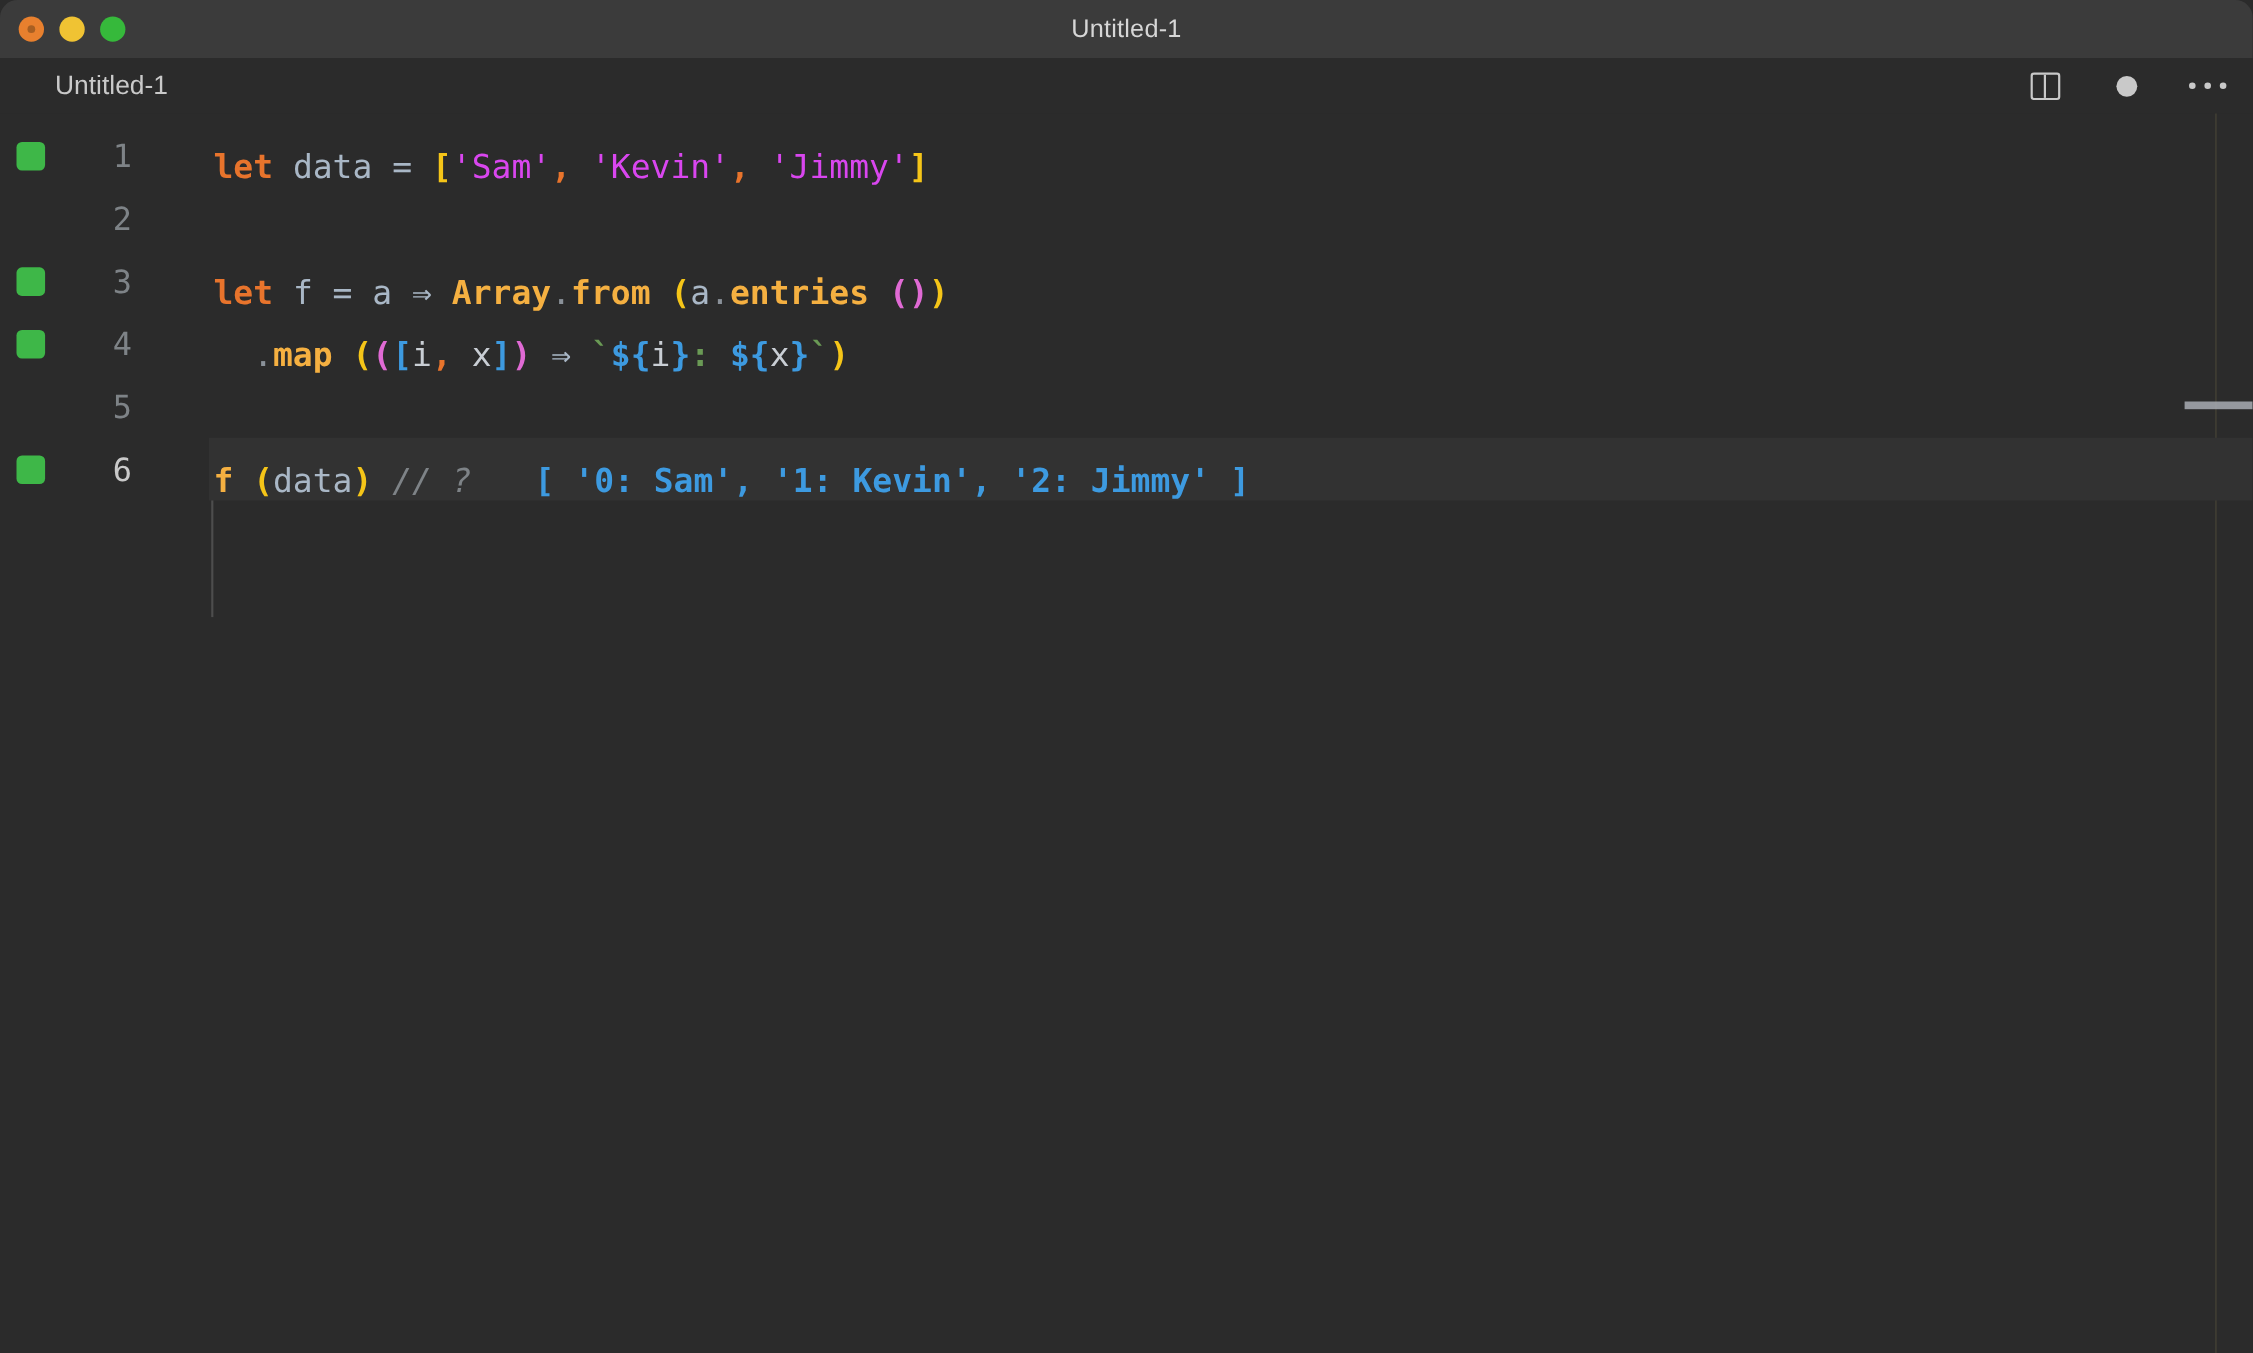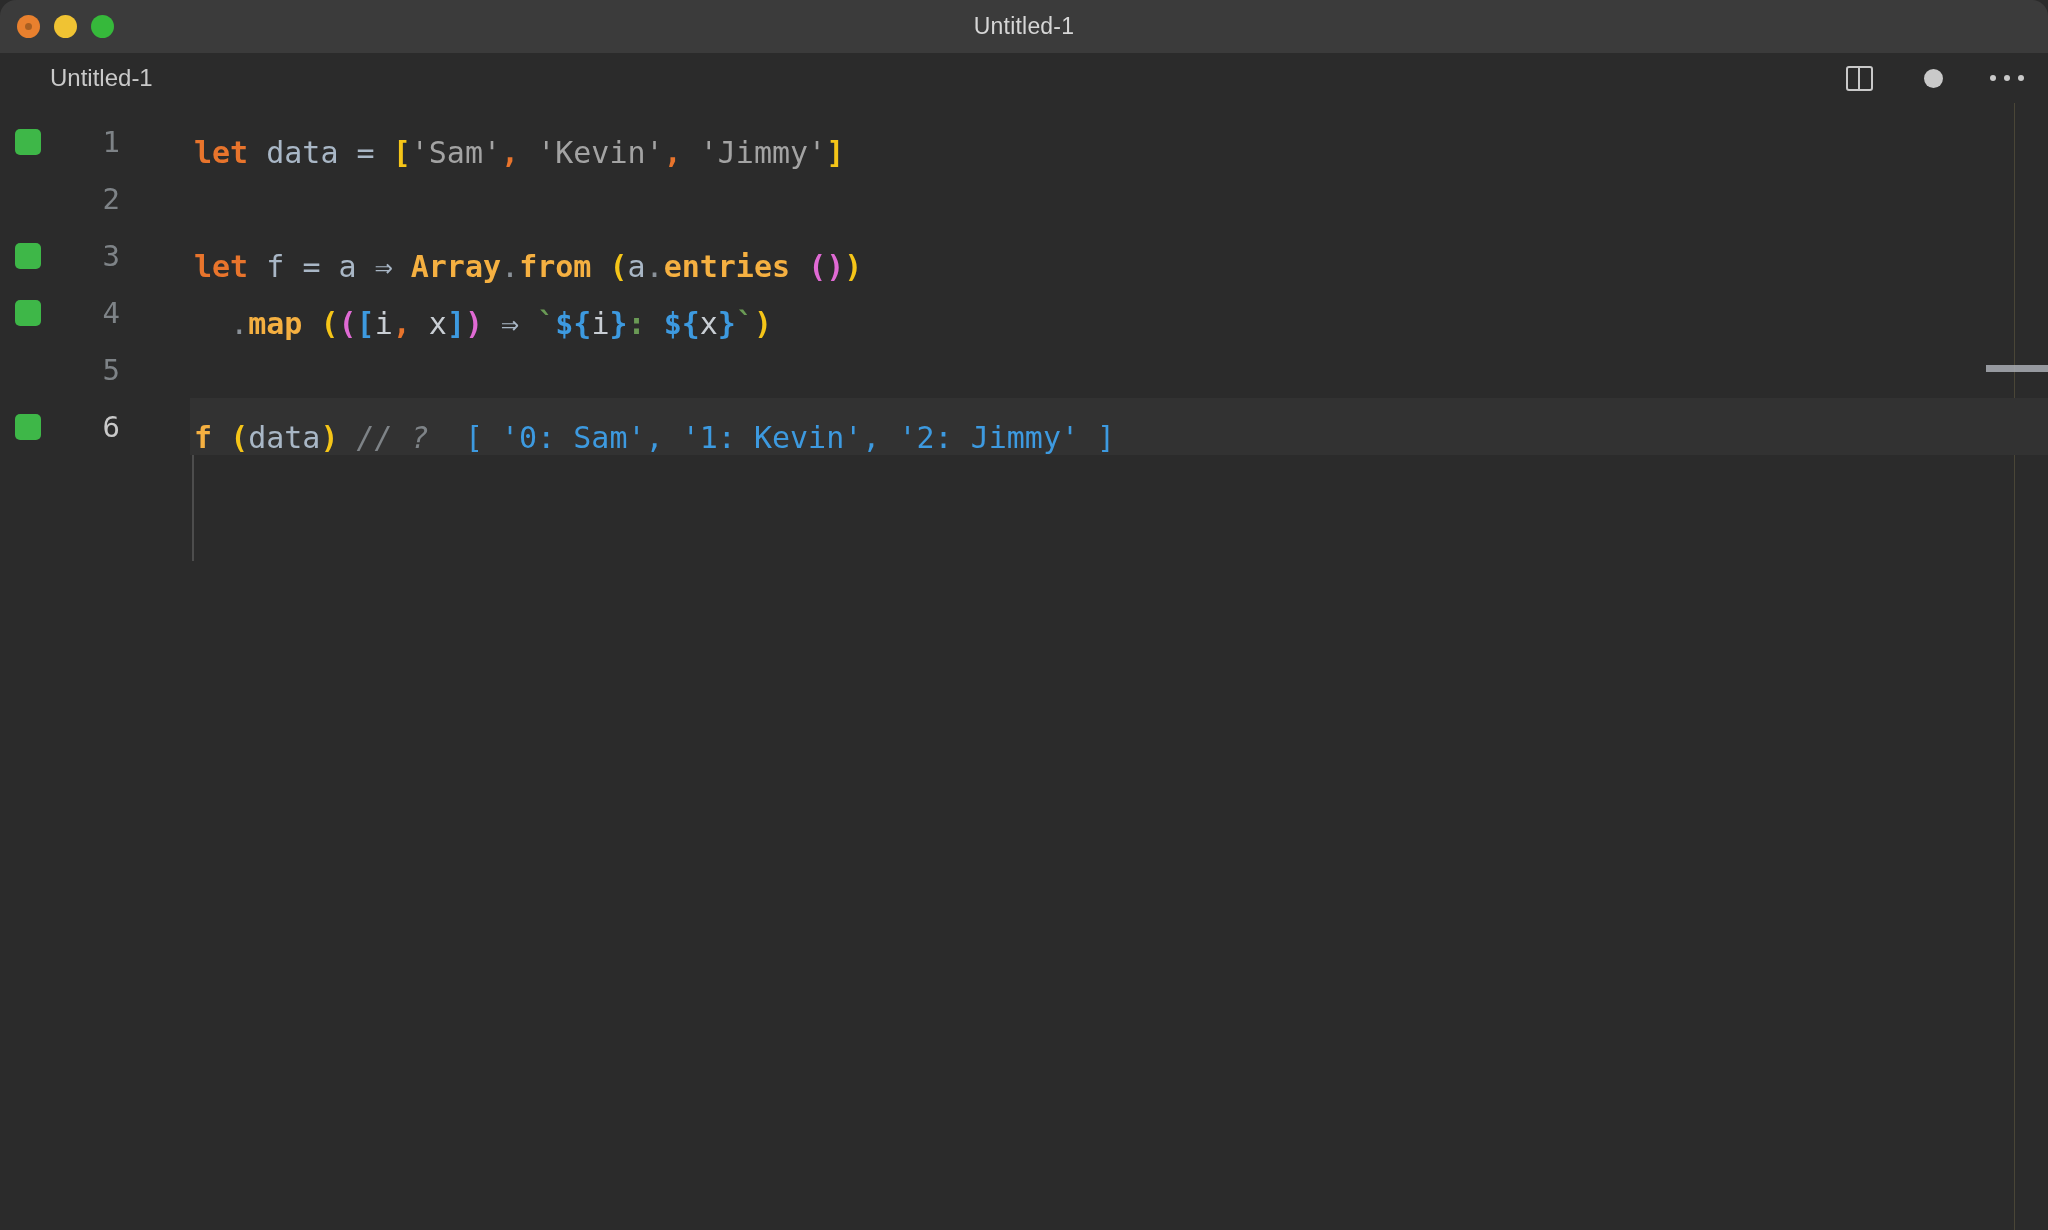--- a/index.html
+++ b/index.html
@@ -225,33 +225,33 @@
     top: 345px;
     width: 2px;
     height: 113px;
     background: #4d4d4d;
   }
 
   
   .t-kw      { color: #e8742c; font-weight: bold; }
   .t-var     { color: #a9b7c6; }
   .t-op      { color: #a9b7c6; }
-  .t-str     { color: #a3a3a3; }
+  .t-str     { color: #d946ef; }
   .t-punct-y { color: #f5c518; font-weight: bold; }
   .t-comma   { color: #e8742c; font-weight: bold; }
   .t-fn      { color: #f5b041; font-weight: bold; }
   .t-dot     { color: #8a9199; }
   .t-paren-p { color: #e06ad4; font-weight: bold; }
   .t-brk-b   { color: #3d9ae0; font-weight: bold; }
   .t-tick    { color: #6a9a55; font-weight: bold; }
   .t-interp  { color: #3d9ae0; font-weight: bold; }
   .t-ivar    { color: #c9ced4; }
   .t-colon-g { color: #6a9a55; font-weight: bold; }
   .t-comment { color: #7e8387; font-style: italic; }
-  .t-result  { color: #3d9ae0; font-weight: normal; }
+  .t-result  { color: #3d9ae0; font-weight: bold; margin-left: 21px; }
   .t-arrow   { color: #a9b7c6; }
   .t-plain-w { color: #a9b7c6; }
 </style>
 </head>
 <body>
 
 <div class="window">
 
   <div class="titlebar">
     <div class="traffic-lights">

